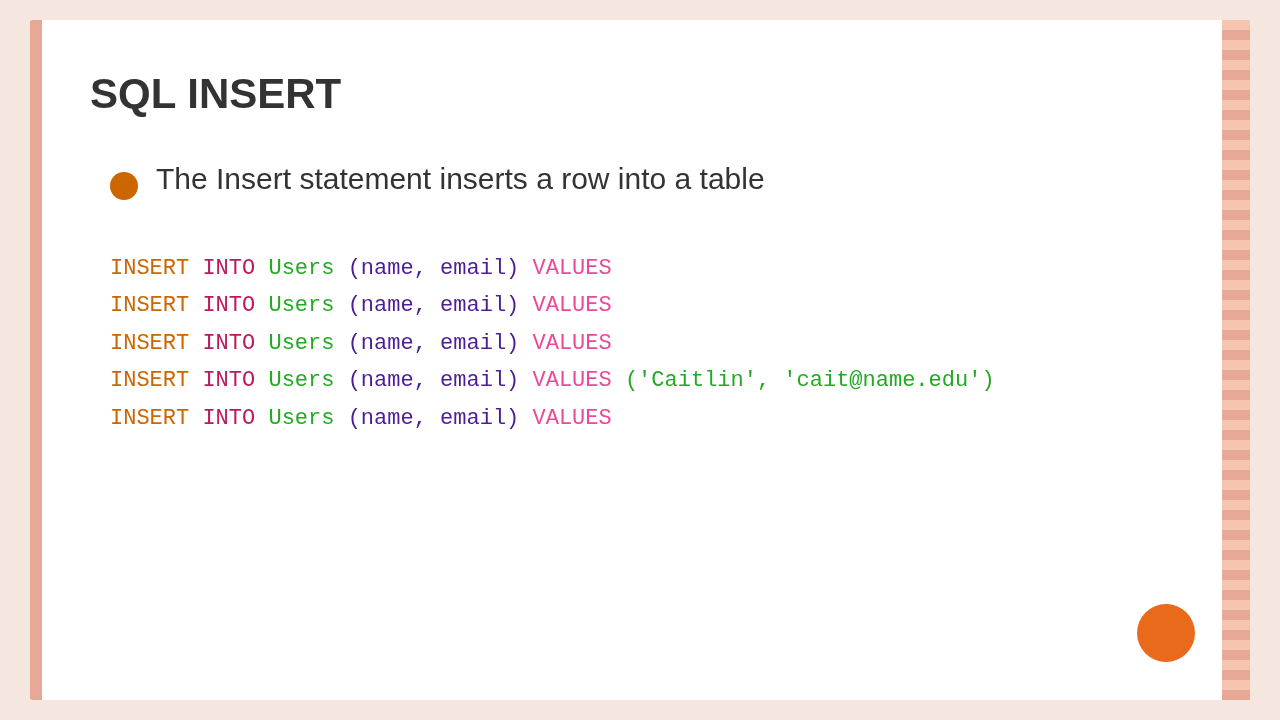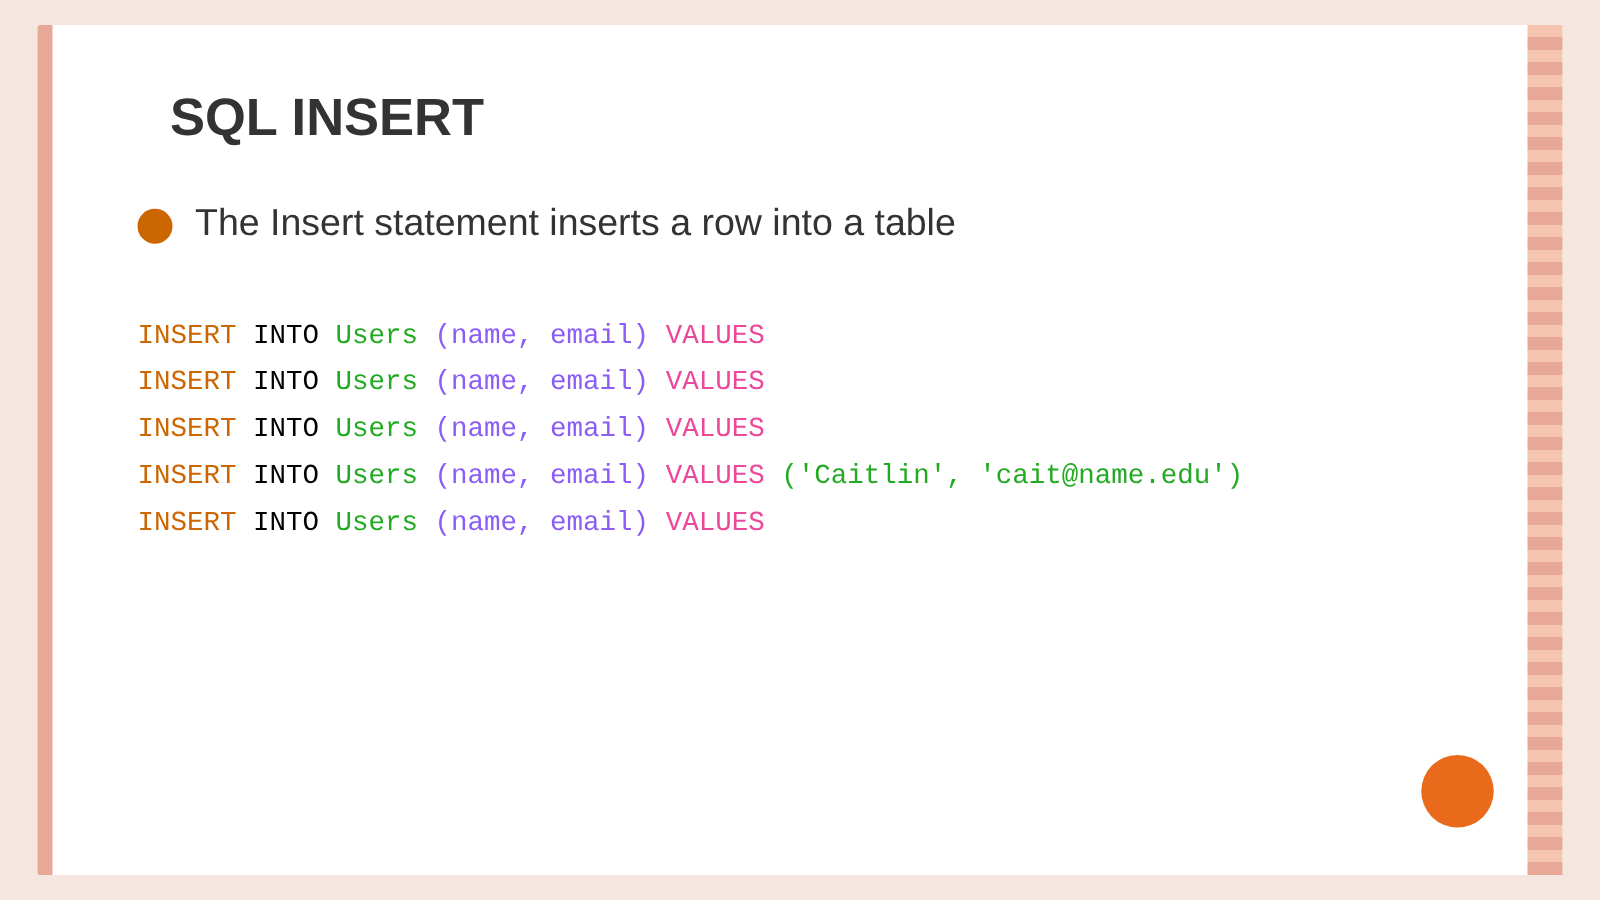--- a/index.html
+++ b/index.html
@@ -43,26 +43,25 @@
         #e8a898 20px
       );
     }
 
     .slide-title {
       font-family: Arial, Helvetica, sans-serif;
       font-size: 42px;
       font-weight: bold;
       color: #333333;
       margin-bottom: 40px;
-      margin-left: 46px;
     }
 
     .bullet-section {
       display: flex;
-      align-items: center;
+      align-items: flex-end;
       margin-bottom: 50px;
       padding-left: 20px;
       margin-top: 18px;
     }
 
     .bullet-icon {
       width: 28px;
       height: 28px;
       background: #cc6600;
       border-radius: 50%;
@@ -89,30 +88,30 @@
       display: flex;
       gap: 0;
       white-space: pre;
     }
 
     .kw-insert {
       color: #cc6600;
     }
 
     .kw-into {
-      color: #000000;
+      color: #be185d;
     }
 
     .kw-users {
       color: #22aa22;
       text-align: center;
     }
 
     .kw-paren {
-      color: #8b5cf6;
+      color: #4c1d95;
     }
 
     .kw-values {
       color: #ec4899;
     }
 
     .kw-value {
       color: #22aa22;
     }
 

